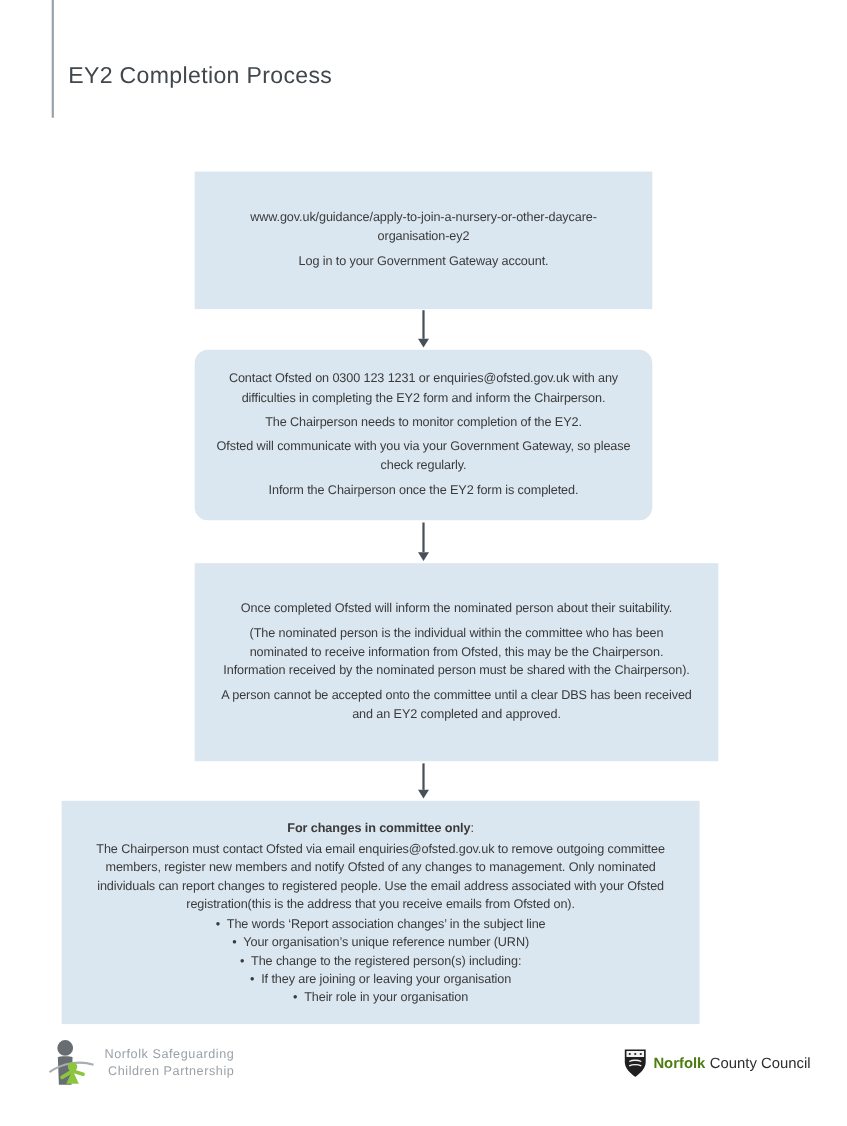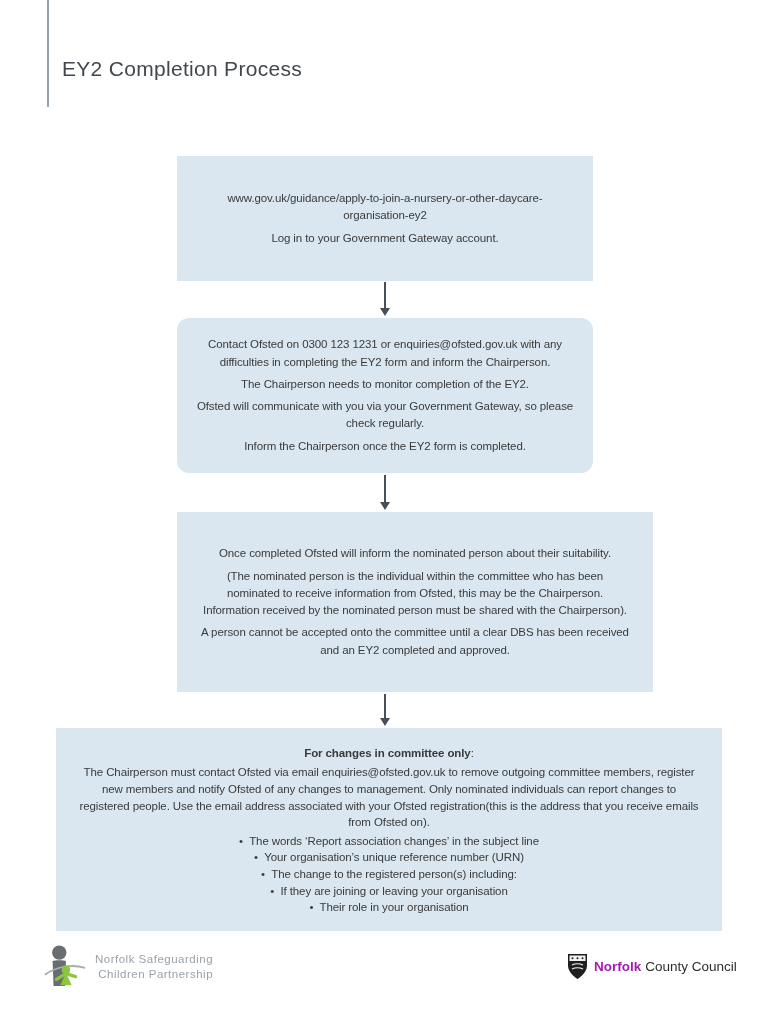--- a/index.html
+++ b/index.html
@@ -26,21 +26,21 @@
     display:flex; flex-direction:column; justify-content:center;
     text-align:center;
     color:#3a3a3a;
     font-size:11.5px; line-height:1.5; letter-spacing:-0.1px;
     box-sizing:border-box;
   }
   .flow-box p { margin:2.5px 0; }
   .box-1 { left:177px; top:156px; width:416px; height:125px; padding:0 26px; }
   .box-2 { left:177px; top:318px; width:416px; height:155px; padding:0 13px;border-radius:12px; }
   .box-3 { left:177px; top:512px; width:476px; height:180px; padding:0 22px; }
-  .box-4 { left:56px;  top:728px; width:666px; height:203px; padding:0 22px; font-size:11.5px; line-height:1.45; }
+  .box-4 { left:56px;  top:728px; width:580px; height:203px; padding:0 22px; font-size:11.5px; line-height:1.45; }
   .box-4 p { margin:1.5px 0; }
   .bold { font-weight:700; }
   .arrow {
     position:absolute; left:378px; width:13px;
     display:flex; flex-direction:column; align-items:center;
   }
   .arrow .stem { width:2px; flex:1; background:#474f58; }
   .arrow .head {
     width:0; height:0;
     border-left:5.5px solid transparent;
@@ -57,21 +57,21 @@
   }
   .nscp-text {
     color:#9aa1a8; font-size:11.5px; line-height:1.3;
     letter-spacing:0.5px; text-align:right;
   }
   .ncc-logo {
     position:absolute; left:567px; top:953px;
     display:flex; align-items:center; gap:6px;
   }
   .ncc-text { font-size:13.5px; color:#2d2d2d; white-space:nowrap; }
-  .ncc-text .green { color:#a21caf; font-weight:700; }
+  .ncc-text .green { color:#4d7c0f; font-weight:700; }
   .ncc-text .rest { margin-left:4px; }
 </style>
 </head>
 <body>
 
 <div class="title-rule"></div>
 <h1 class="page-title">EY2 Completion Process</h1>
 
 <div class="flow-box box-1">
   <p>www.gov.uk/guidance/apply-to-join-a-nursery-or-other-daycare-organisation-ey2</p>

